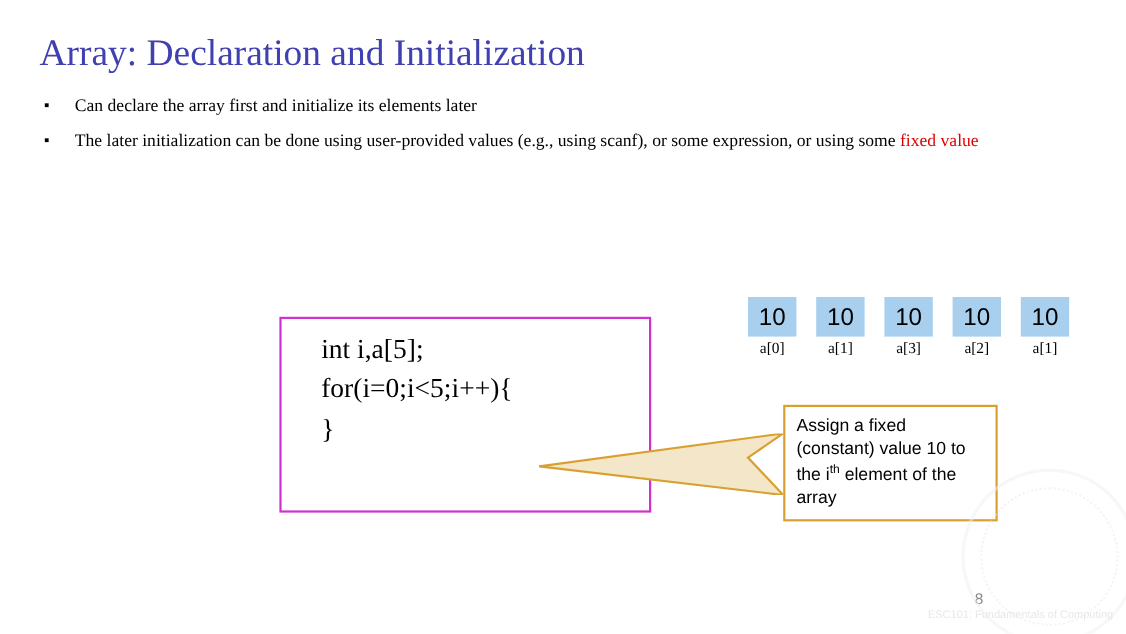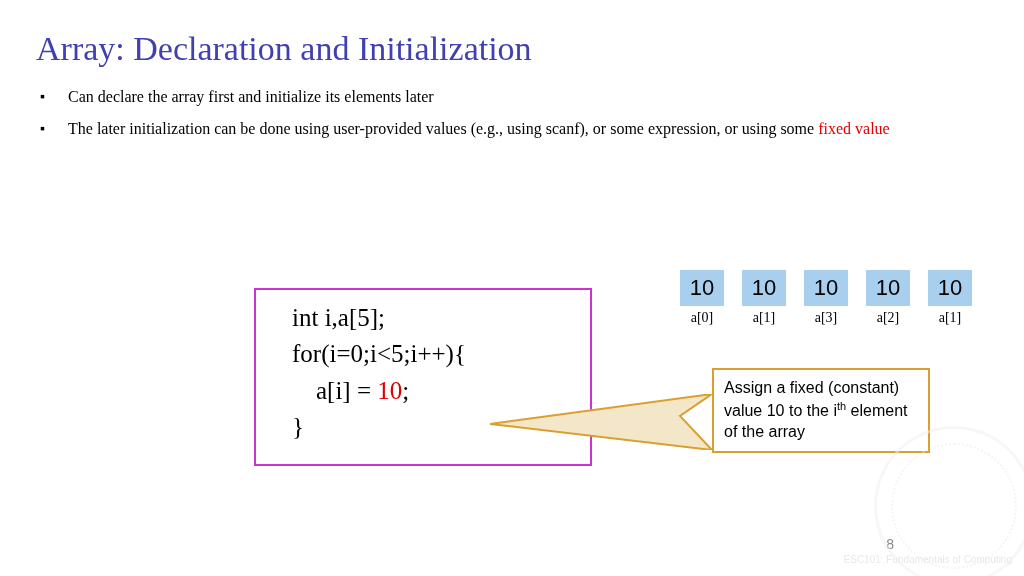--- a/index.html
+++ b/index.html
@@ -75,21 +75,21 @@
   }
   .cell-label {
     font-size: 14px;
     margin-top: 4px;
     font-family: Garamond, "Times New Roman", serif;
   }
   .callout {
     position: absolute;
     left: 712px;
     top: 368px;
-    width: 218px;
+    width: 195px;
     border: 2px solid #d9a030;
     background: #fff;
     padding: 8px 10px;
     font-family: Arial, sans-serif;
     font-size: 16px;
     line-height: 1.3;
   }
   .callout sup { font-size: 11px; }
   .arrow {
     position: absolute;
@@ -143,23 +143,20 @@
 <ul class="bullets">
   <li>Can declare the array first and initialize its elements later</li>
   <li>
     <span>The later initialization can be done using user-provided values (e.g., using scanf), or some expression, or using some </span><span class="red">fixed value</span>
   </li>
 </ul>
 
 <div class="code-box">
   <div>int i,a[5];</div>
   <div>for(i=0;i&lt;5;i++){</div>
-  <div class="indent">
-    <span>a[i] = </span><span class="red">10</span><span>;</span>
-  </div>
   <div>}</div>
 </div>
 
 <div class="array-cells">
   <div class="cell">
     <div class="cell-val">10</div>
     <div class="cell-label">a[0]</div>
   </div>
   <div class="cell">
     <div class="cell-val">10</div>

